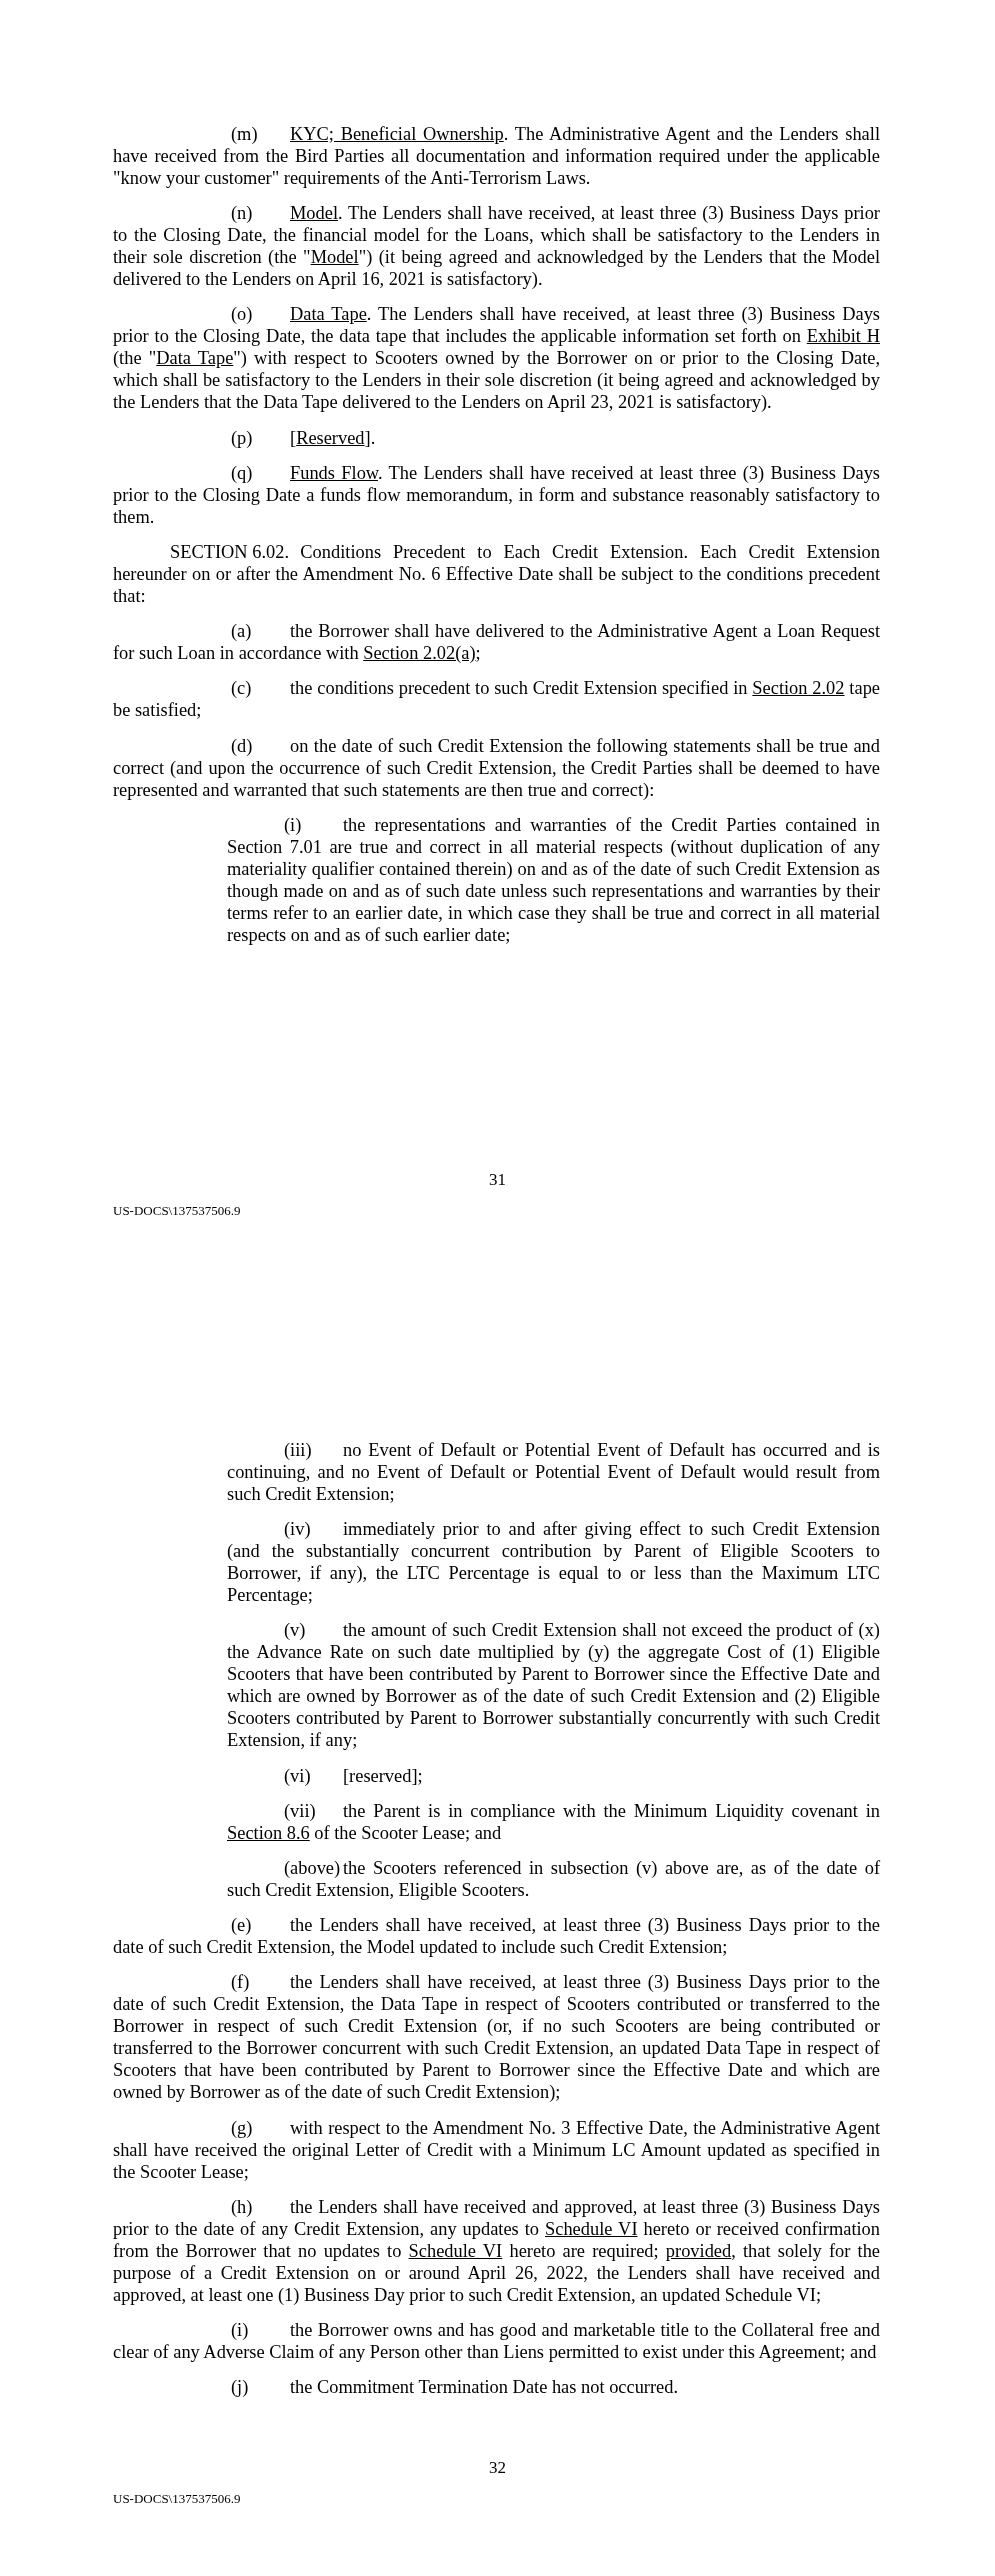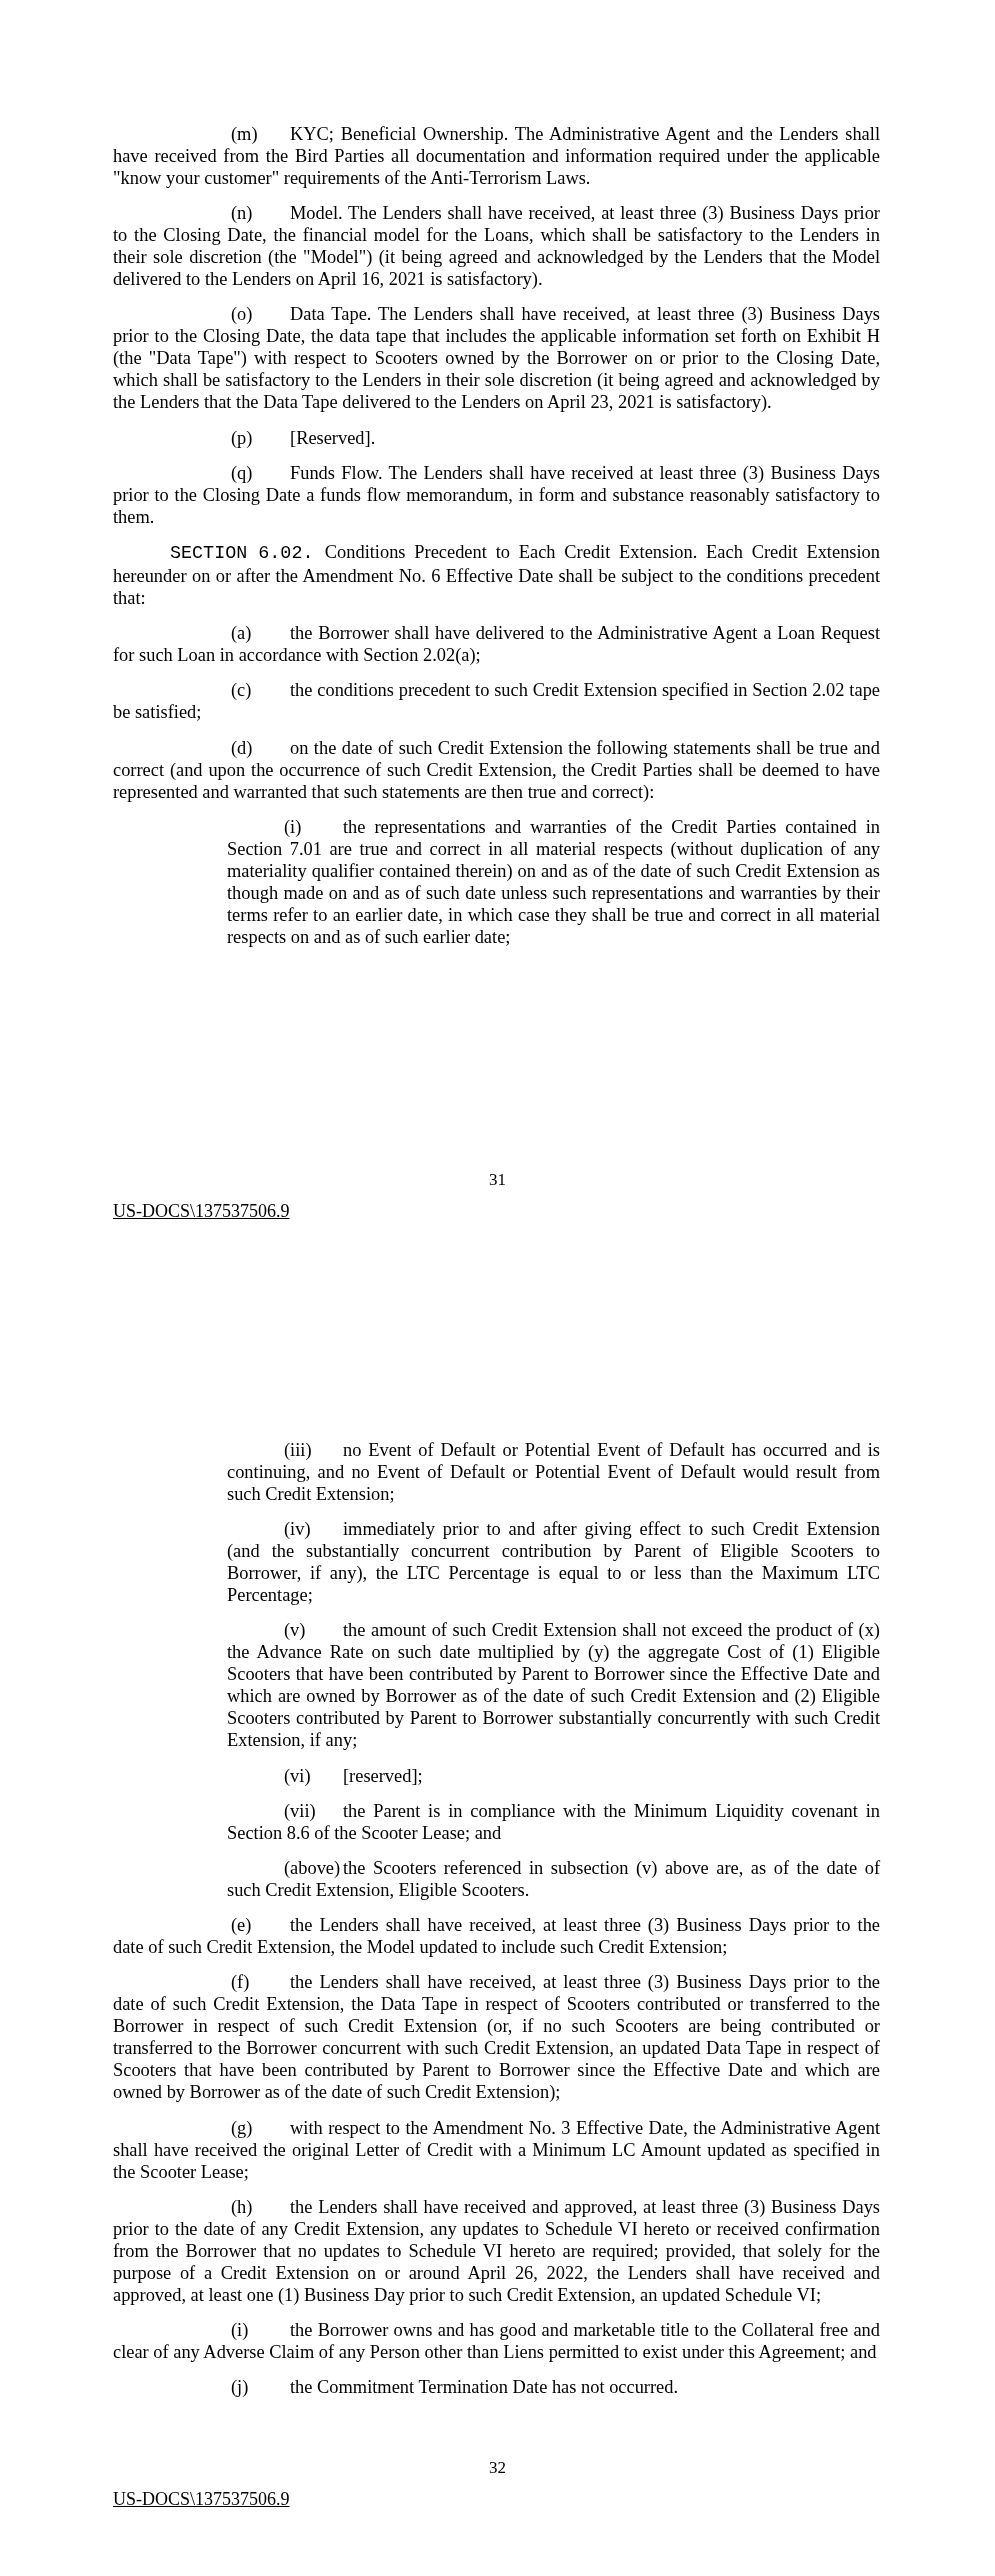--- a/index.html
+++ b/index.html
@@ -18,30 +18,29 @@
     overflow:hidden;
   }
   .content{position:absolute;left:113px;right:115px;}
   .page-1 .content{top:123px;}
   .page-2 .content{top:151px;}
   .para{text-align:justify;margin:0 0 13.2px 0;}
   .para.main{text-indent:118px;}
   .para.section{text-indent:57px;}
   .para.sub{margin-left:114px;text-indent:57px;}
   .label{display:inline-block;min-width:59px;text-indent:0;}
-  .para.section .label{min-width:0;margin-right:11.3px;font-family:Liberation Mono, monospace;}
-  .u{}
+  .para.section .label{min-width:0;margin-right:11.3px;}
+  .u{text-decoration:underline;}
   .page-number{
     position:absolute;left:0;right:0;bottom:97px;
     text-align:center;font-size:17px;
   }
   .doc-footer{
     position:absolute;left:113px;bottom:66px;
-    font-size:18px;
-    text-decoration:underline;
+    font-size:13px;
   }
 </style>
 </head>
 <body>
 
 <div class="document">
 
   <section class="page page-1">
     <div class="content">
         <div class="para main"><span class="label">(m)</span><span class="u">KYC; Beneficial Ownership</span><span>.  The Administrative Agent and the Lenders shall have received from the Bird Parties all documentation and information required under the applicable "know your customer" requirements of the Anti-Terrorism Laws.</span></div>

